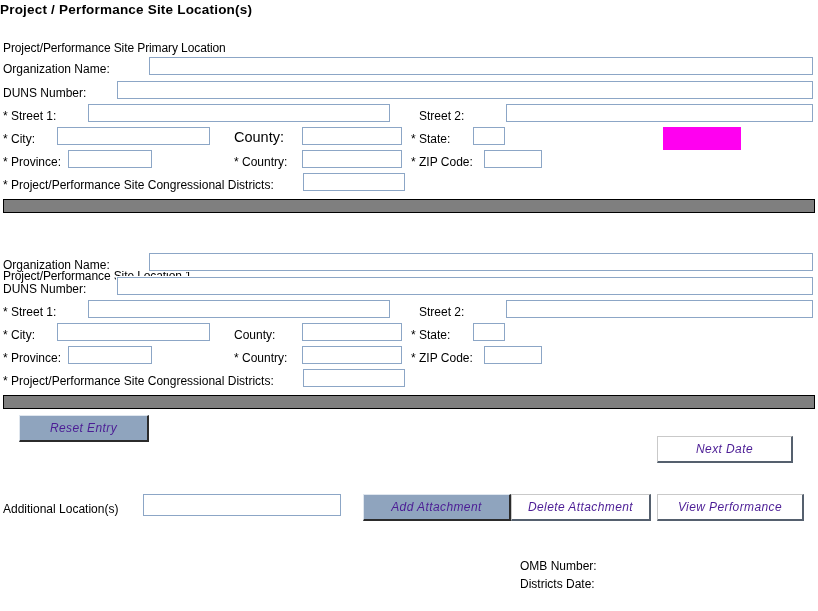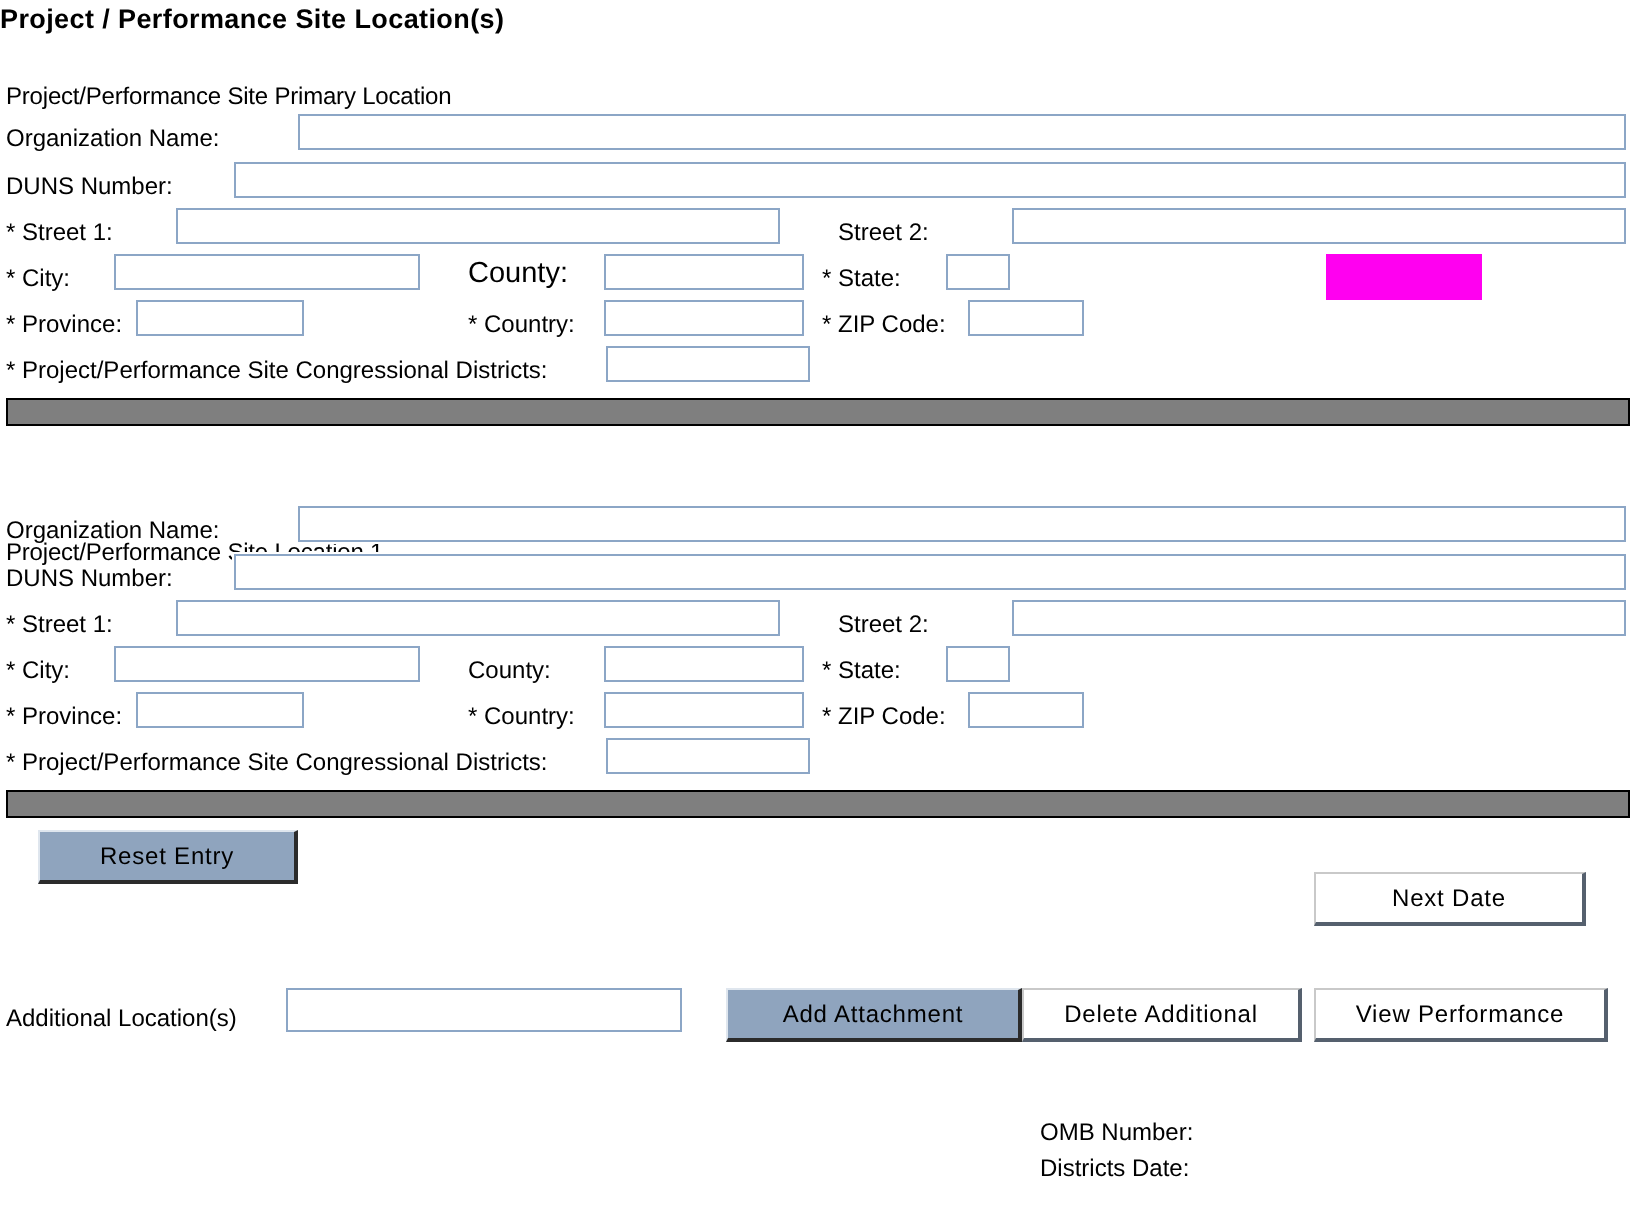--- a/index.html
+++ b/index.html
@@ -76,28 +76,29 @@
     height: 14px;
     background: #7F7F7F;
     border: 1px solid #000000;
   }
 
   
   .btn {
     box-sizing: border-box;
     font-family: "Liberation Sans", sans-serif;
     font-size: 12px;
-    color: #000000;
+    color: #4c1d95;
     text-align: center;
     white-space: nowrap;
     letter-spacing: 0.4px;
     cursor: pointer;
     display: flex;
     align-items: center;
     justify-content: center;
+    font-style: italic;
   }
   .btn-blue {
     background: #8FA4BE;
     border-top: 1px solid #dfe6ee;
     border-left: 1px solid #dfe6ee;
     border-right: 2px solid #2b2b2b;
     border-bottom: 2px solid #2b2b2b;
   }
   .btn-white {
     background: #ffffff;
@@ -186,18 +187,18 @@
 
 <div class="abs btn btn-blue" style="top:415px; left:19px; width:130px; height:27px;">Reset Entry</div>
 
 <div class="abs btn btn-white" style="top:436px; left:657px; width:136px; height:27px;">Next Date</div>
 
 <div class="abs label" style="top:502px; left:3px;">Additional Location(s)</div>
 <input class="abs field" style="top: 494px; left: 143px; width: 198px; height: 22px;" value="">
 
 <div class="abs btn btn-blue" style="top:494px; left:363px; width:148px; height:27px;">Add Attachment</div>
 
-<div class="abs btn btn-white" style="top:494px; left:511px; width:140px; height:27px;">Delete Additional</div>
+<div class="abs btn btn-white" style="top:494px; left:511px; width:140px; height:27px;">Delete Attachment</div>
 
 <div class="abs btn btn-white" style="top:494px; left:657px; width:147px; height:27px;">View  Performance</div>
 
 <div class="abs footer-line" style="top:559px; left:520px; width:218px;">OMB Number:</div>
 <div class="abs footer-line" style="top:577px; left:520px; width:218px;">Districts Date:</div>
 
 </body></html>

